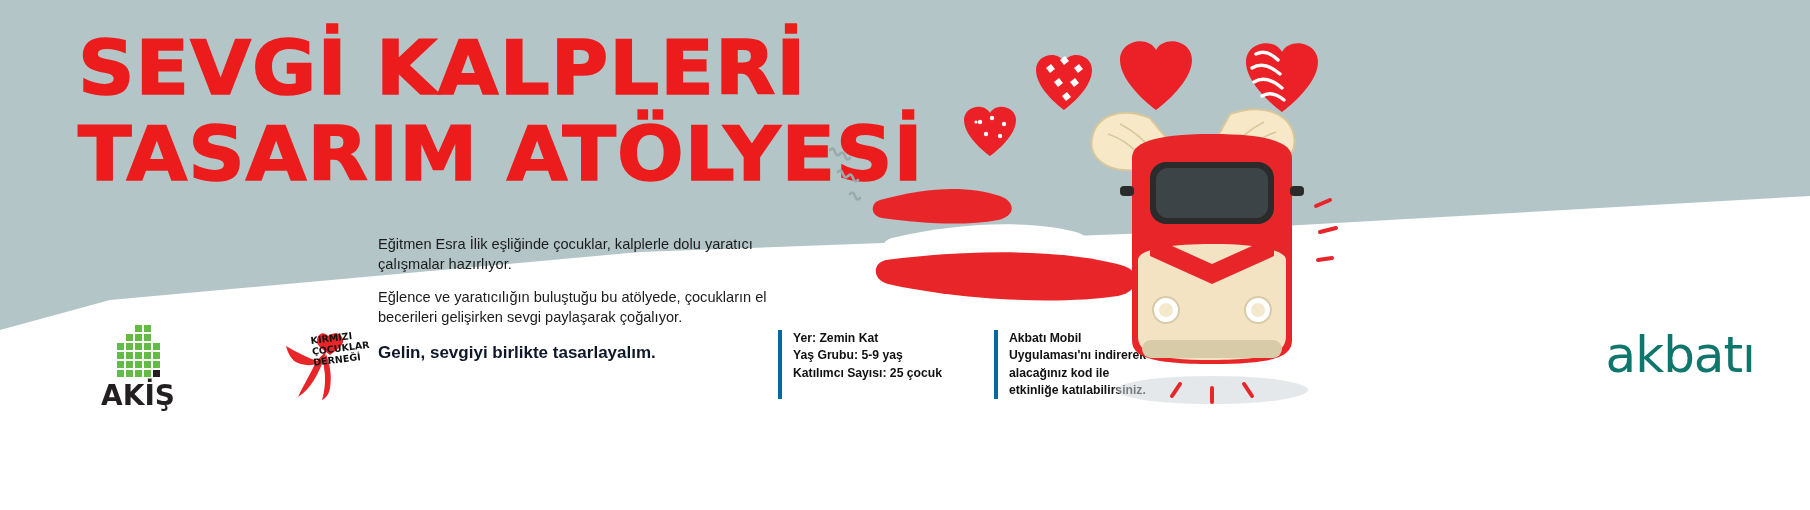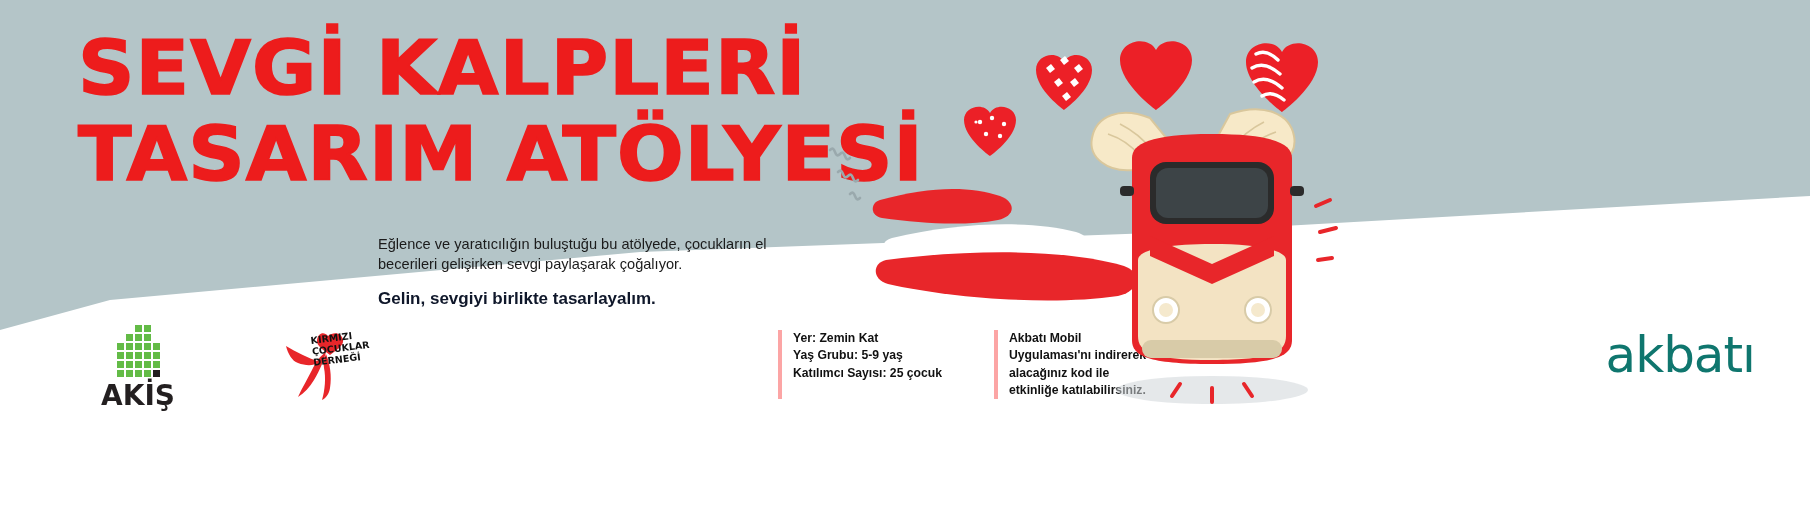--- a/index.html
+++ b/index.html
@@ -66,21 +66,21 @@
     margin:0;
     font-size:17px;
     font-weight:bold;
     color:#0f172a;
     white-space:nowrap;
   }
 
   
   .info-cols{position:absolute;left:778px;top:330px;display:flex;gap:52px;}
   .info-col{
-    border-left:4px solid #fca5a5;
+    border-left:4px solid #0369a1;
     padding-left:11px;
     font-size:12.2px;
     font-weight:bold;
     line-height:1.42;
     color:#111;
   }
   .info-col div{white-space:nowrap;}
   .info-col.app div{white-space:normal;max-width:150px;}
 
   
@@ -128,20 +128,21 @@
     </svg>
   </div>
 
   <div class="title-wrap">
     <div class="title-line l1">SEVGİ KALPLERİ</div>
     <div class="title-line l2">TASARIM ATÖLYESİ</div>
   </div>
 
 
   <div class="copy">
+    <p>Eğitmen Esra İlik eşliğinde çocuklar, kalplerle dolu yaratıcı çalışmalar hazırlıyor.</p>
     <p>Eğlence ve yaratıcılığın buluştuğu bu atölyede, çocukların el becerileri gelişirken sevgi paylaşarak çoğalıyor.</p>
     <p class="closing">Gelin, sevgiyi birlikte tasarlayalım.</p>
   </div>
 
   <div class="info-cols">
     <div class="info-col">
       <div>Yer: Zemin Kat</div>
       <div>Yaş Grubu: 5-9 yaş</div>
       <div>Katılımcı Sayısı: 25 çocuk</div>
     </div>

